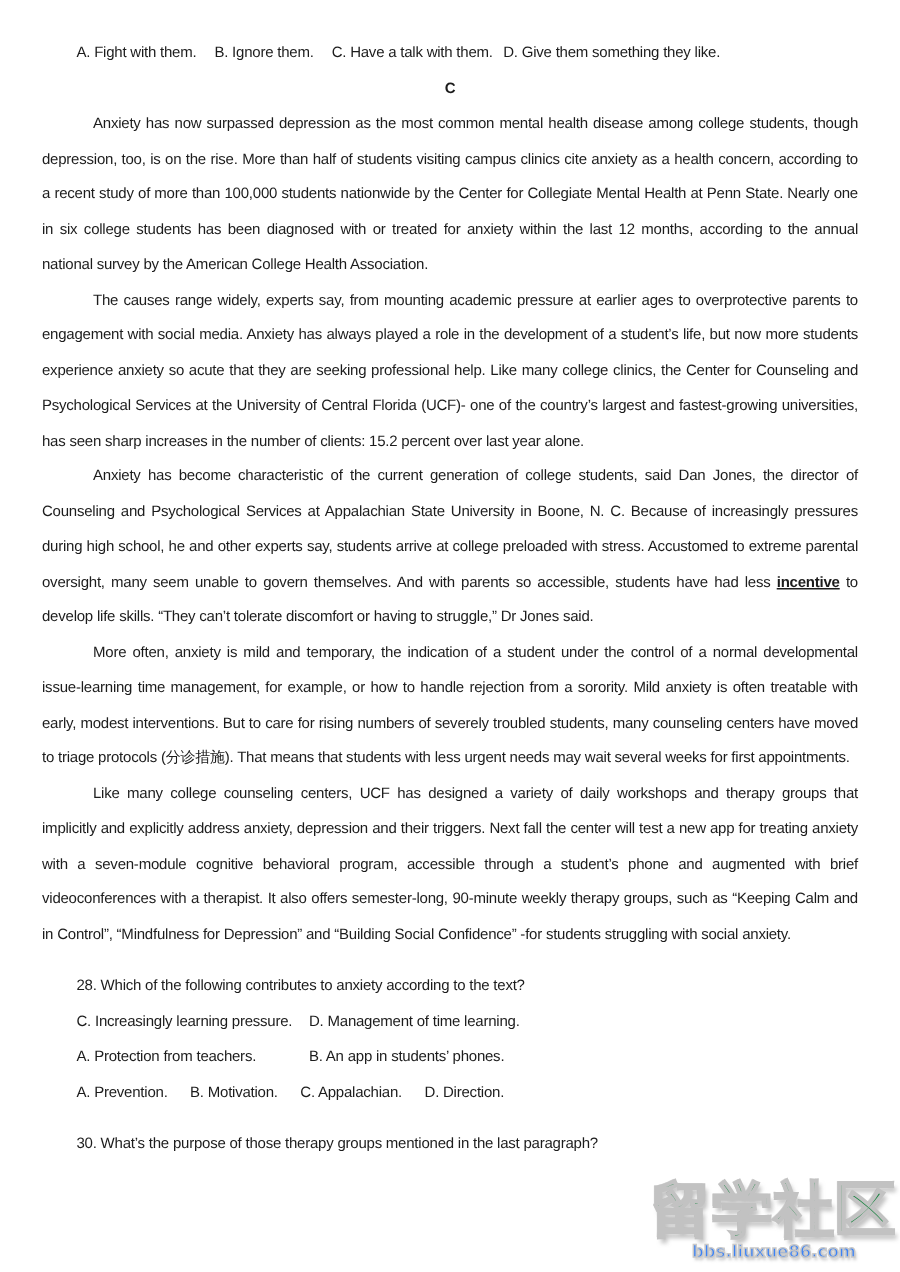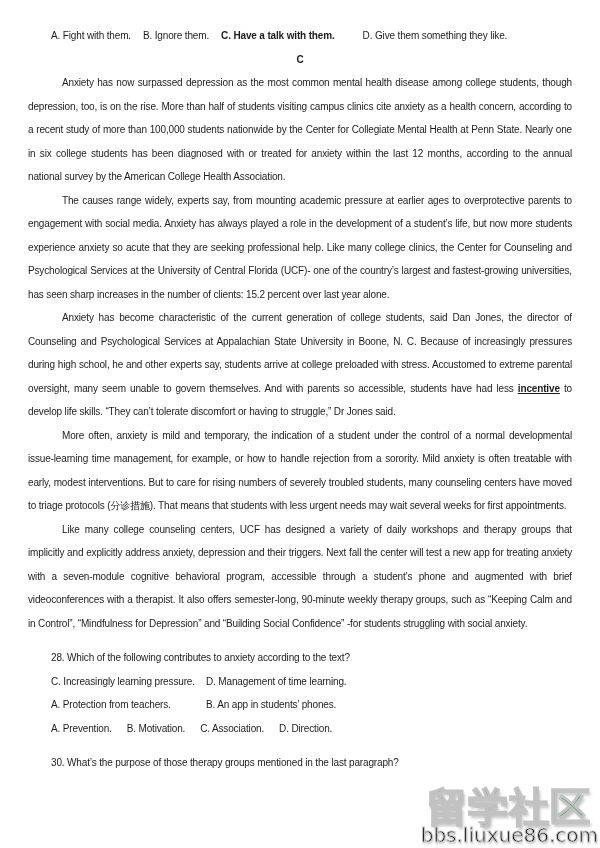--- a/index.html
+++ b/index.html
@@ -12,21 +12,21 @@
     overflow: hidden;
   }
   .doc {
     padding: 24px 28px 0 28px;
     font-size: 10px;
     letter-spacing: -0.15px;
     line-height: 23.5px;
   }
   .opt-row { display: flex; padding-left: 23px; white-space: nowrap; }
   .opt-row.top span { margin-right: 12px; }
-  .opt-row.top span:nth-child(3) { margin-right: 28px; font-weight: bold; }
+  .opt-row.top span:nth-child(3) { margin-right: 7px; }
   .section-head {
     text-align: center;
     font-weight: bold;
     line-height: 23.5px;
   }
   .para {
     margin: 0;
     text-align: justify;
     text-indent: 34px;
     line-height: 23.5px;
@@ -46,23 +46,23 @@
     font-size: 40px;
     font-weight: bold;
     letter-spacing: 1px;
     color: #15803d;
     -webkit-text-stroke: 1.5px #c2c2c2;
     text-shadow: 2px 3px 3px rgba(140,140,140,0.55), -1px -1px 0 #d8d8d8;
     line-height: 42px;
     font-family: "DejaVu Sans", sans-serif;
   }
   .wm-url {
-    font-size: 20px;
-    font-weight: normal;
-    color: #000000;
+    font-size: 11px;
+    font-weight: bold;
+    color: #3b82f6;
     -webkit-text-stroke: 1px #c8c8c8;
     text-shadow: 1px 2px 2px rgba(140,140,140,0.5);
     line-height: 18px;
     margin-top: -2px;
     font-family: "DejaVu Sans", sans-serif;
   }
 </style>
 </head>
 <body>
 
@@ -89,21 +89,21 @@
     <span>D. Management of time learning.</span>
   </div>
   <div class="opt-row two-col">
     <span class="col1">A. Protection from teachers.</span>
     <span>B. An app in students’ phones.</span>
   </div>
 
   <div class="opt-row four-col">
     <span>A. Prevention.</span>
     <span>B. Motivation.</span>
-    <span>C. Association.</span>
+    <span>C. Appalachian.</span>
     <span>D. Direction.</span>
   </div>
 
   <div class="q">30. What’s the purpose of those therapy groups mentioned in the last paragraph?</div>
 
 </div>
 
 <div class="watermark">
   <div class="wm-title">留学社区</div>
   <div class="wm-url">bbs.liuxue86.com</div>

